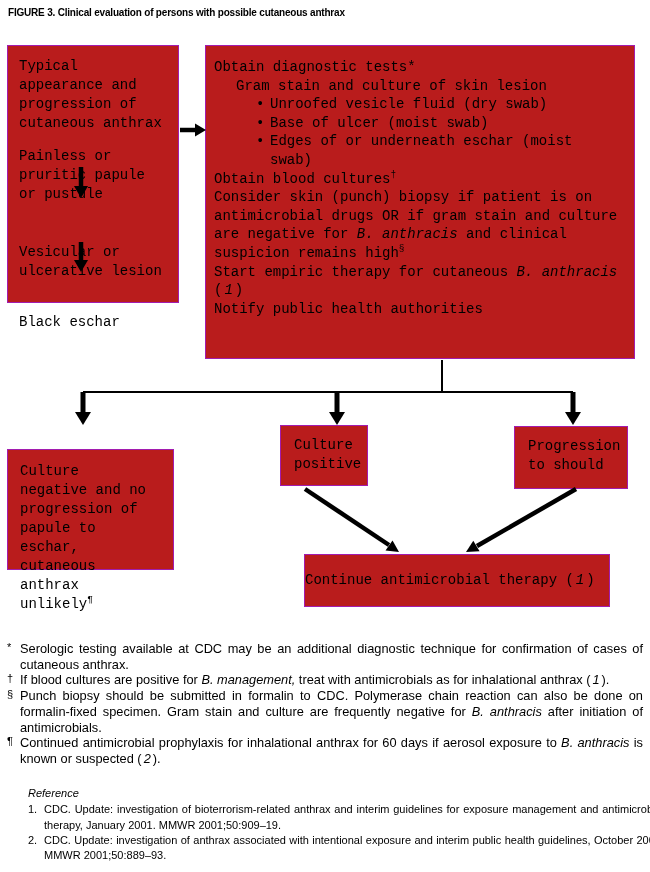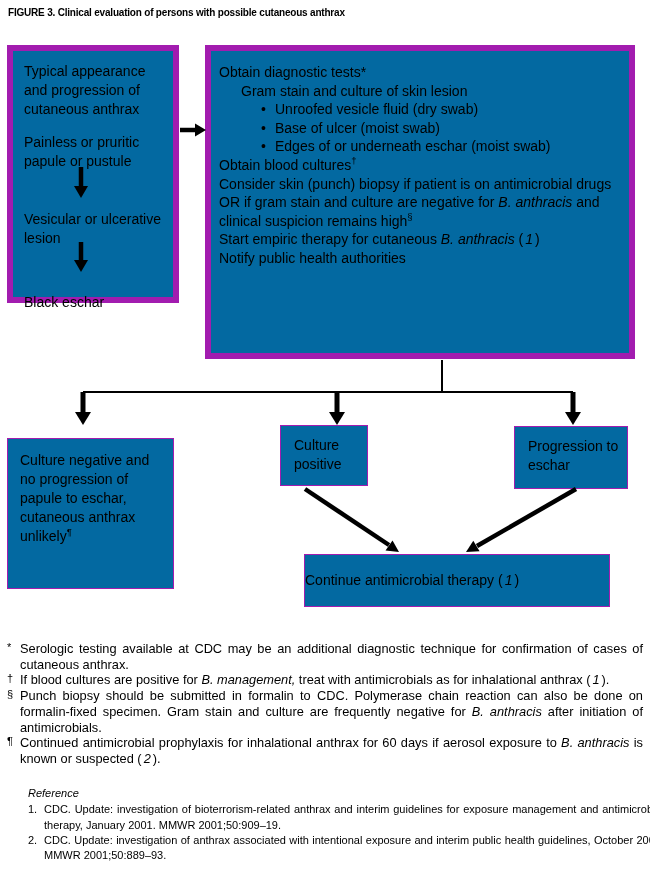--- a/index.html
+++ b/index.html
@@ -17,58 +17,59 @@
     position: absolute;
     left: 8px;
     top: 7px;
     font-size: 10px;
     font-weight: 700;
     letter-spacing: -0.2px;
     margin: 0;
   }
   .box {
     position: absolute;
-    background: #0369a1;
-    border: 6px solid #a21caf;
+    background: #b91c1c;
+    border: 1px solid #a21caf;
     font-size: 14px;
     line-height: 19px;
+    font-family: Liberation Mono, monospace;
   }
   .box p { margin: 0; }
 
   
   .progression-box {
     left: 7px; top: 45px;
     width: 172px; height: 258px;
     padding: 11px 8px 8px 11px;
   }
   .progression-box .stage2 { margin-top: 14px; }
   .progression-box .stage3 { margin-top: 39px; }
-  .progression-box .stage4 { margin-top: 45px; }
+  .progression-box .stage4 { margin-top: 32px; }
 
   
   .diagnostics-box {
     left: 205px; top: 45px;
     width: 430px; height: 314px;
     padding: 12px 14px 0 8px;
     line-height: 18.6px;
   }
   .diag-indent1 { padding-left: 22px; }
   .bullet-line { position: relative; padding-left: 56px; }
   .bullet-line .bullet-marker { position: absolute; left: 42px; top: 0; }
   .gap-above { margin-top: 18.6px; }
   sup.marker { font-size: 9.5px; line-height: 0; }
 
   .it { font-style: italic; }
   .refn { font-style: italic; padding: 0 2px; }
 
   
   .outcome-box { border-width: 1.5px; }
   .outcome-negative {
-    left: 7px; top: 438px;
-    width: 167px; height: 151px;
+    left: 7px; top: 449px;
+    width: 167px; height: 121px;
     padding: 12px 22px 6px 12px;
   }
   .outcome-positive {
     left: 280px; top: 425px;
     width: 88px; height: 61px;
     padding: 10px 4px 12px 13px;
   }
   .outcome-eschar {
     left: 514px; top: 426px;
     width: 114px; height: 63px;
@@ -149,21 +150,21 @@
 
   <div class="box outcome-box outcome-negative">
     <p><span>Culture negative and no progression of papule to eschar, cutaneous anthrax unlikely</span><sup class="marker">¶</sup></p>
   </div>
 
   <div class="box outcome-box outcome-positive">
     <p>Culture positive</p>
   </div>
 
   <div class="box outcome-box outcome-eschar">
-    <p>Progression to eschar</p>
+    <p>Progression to should</p>
   </div>
 
   <div class="box continue-box">
     <p><span>Continue antimicrobial therapy</span><span> (</span><span class="refn">1</span><span>)</span></p>
   </div>
 
   <svg class="connectors" viewBox="0 0 650 872" xmlns="http://www.w3.org/2000/svg">
 
     <g>
       <line x1="180" y1="130" x2="196" y2="130" stroke-width="4.5"></line>

